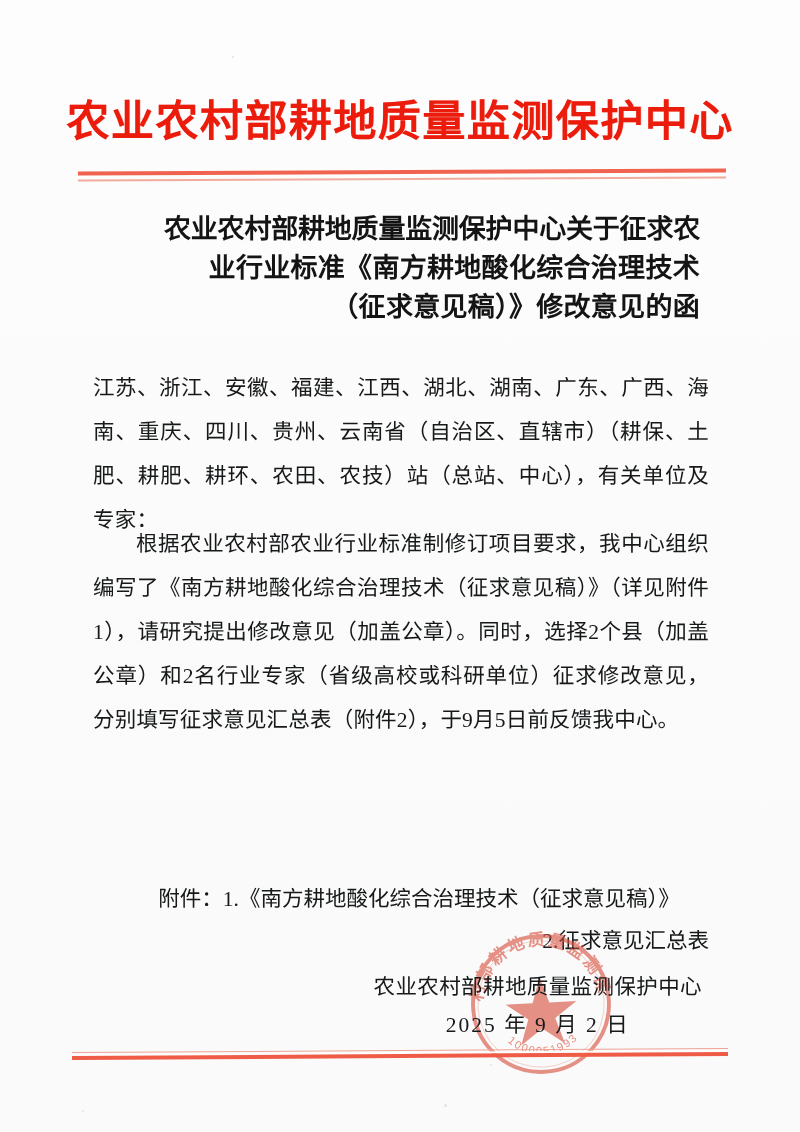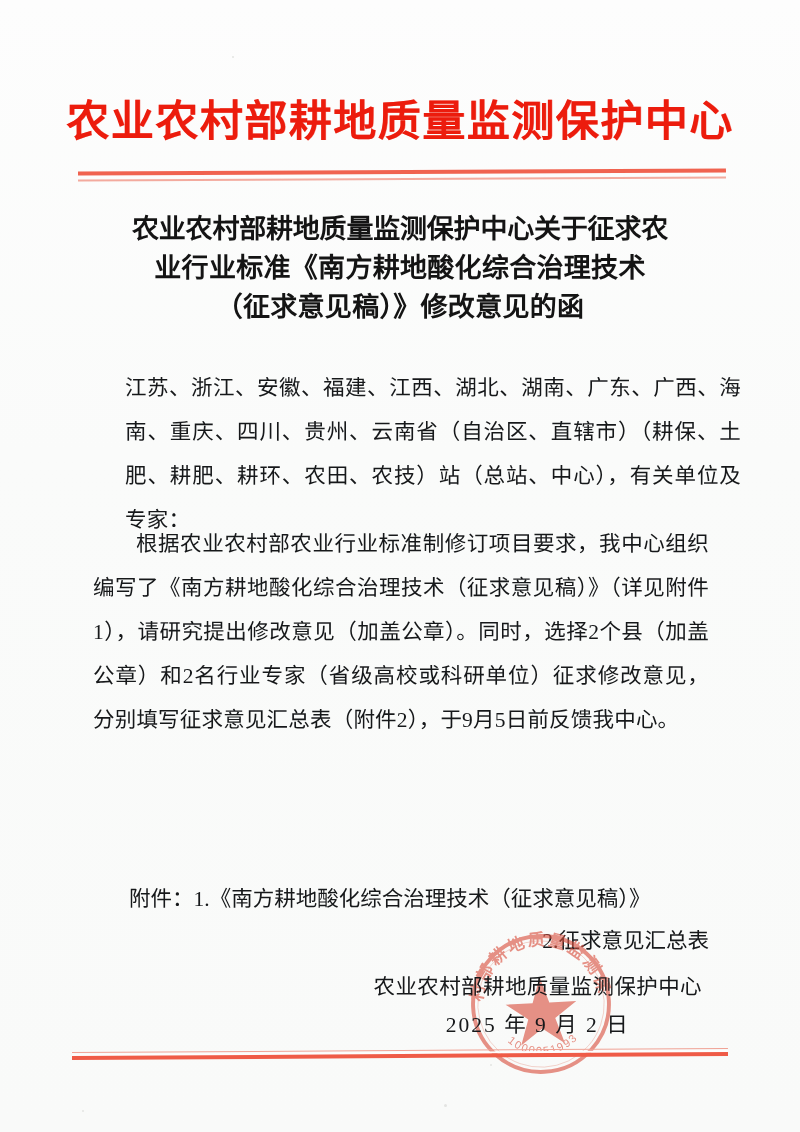--- a/index.html
+++ b/index.html
@@ -94,55 +94,55 @@
     width: 600px;
     text-align: center;
     z-index: 3;
     font-family: "Liberation Serif", "DejaVu Serif", serif;
     font-weight: bold;
     font-size: 27px;
     line-height: 39px;
     color: #141414;
     letter-spacing: 0.3px;
   }
-  #doc-title .tline { display: block; white-space: nowrap; }
+  #doc-title .tline { display: block; white-space: nowrap; text-align: right; }
   #doc-title .tline.l1 { letter-spacing: -0.2px; }
 
   
   .body-block {
     position: absolute;
     left: 93px;
     width: 616px;
     z-index: 3;
     font-family: "Liberation Serif", "DejaVu Serif", serif;
     font-size: 21.5px;
     line-height: 44px;
     color: #16181a;
     letter-spacing: 0.2px;
     text-align: justify;
   }
   .body-block p { margin: 0; }
   .indent2 { text-indent: 2em; }
 
-  #recipients { top: 366px; margin-left: 32px; }
+  #recipients { top: 366px; }
   #para-main  { top: 522px; }
   #para-contact { top: 764px; }
 
   #attachments {
     position: absolute;
     left: 93px;
     width: 616px;
     top: 878px;
     z-index: 3;
     font-family: "Liberation Serif", "DejaVu Serif", serif;
     font-size: 21.5px;
     line-height: 42px;
     color: #16181a;
   }
-  #attachments .att-head { display: block; padding-left: 36px; }
+  #attachments .att-head { display: block; padding-left: 36px; text-align: center; }
   #attachments .att-item2 { display: block; padding-left: 108px; text-align: right; }
 
   
   #signature {
     position: absolute;
     right: 98px;
     top: 968px;
     z-index: 4;
     text-align: center;
     font-family: "Liberation Serif", "DejaVu Serif", serif;

